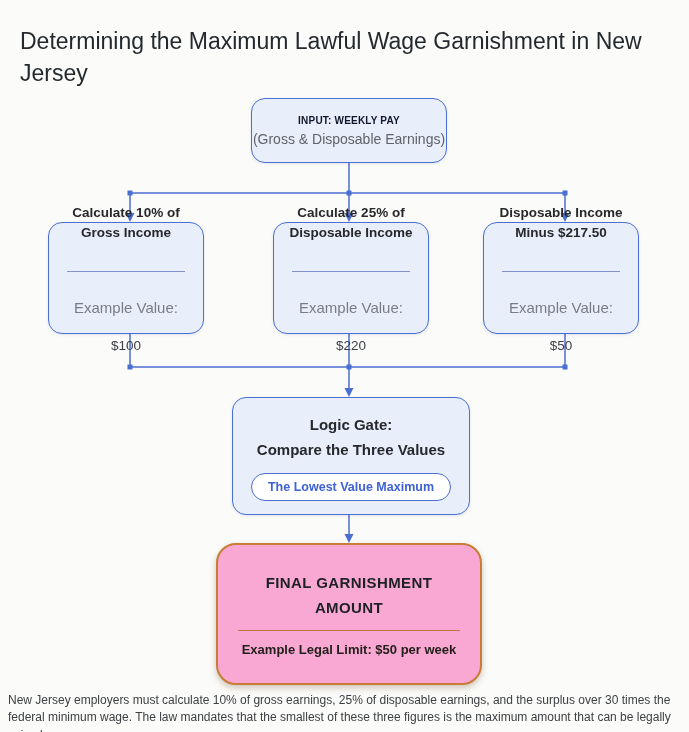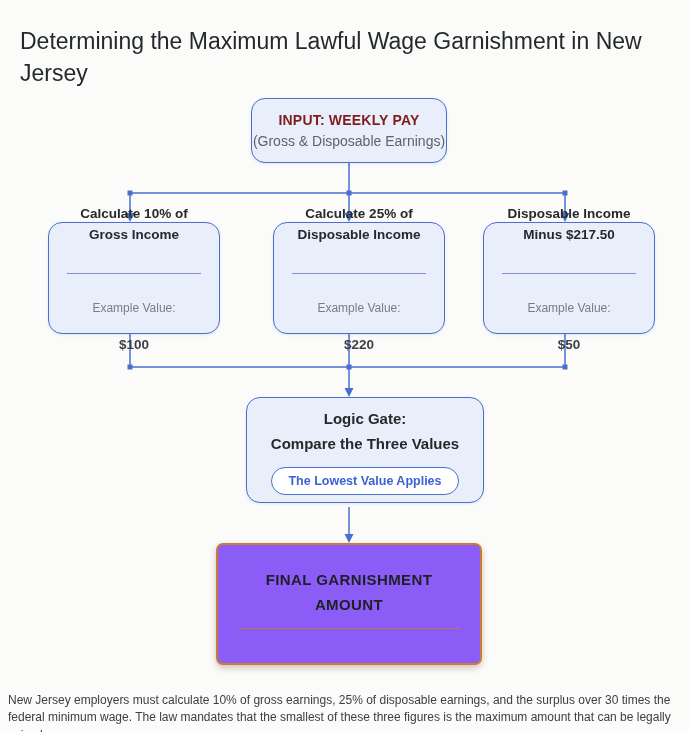--- a/index.html
+++ b/index.html
@@ -26,51 +26,51 @@
     border-radius: 14px;
     display: flex; flex-direction: column;
     align-items: center; justify-content: center;
     text-align: center;
     box-shadow: 0 1px 3px rgba(60, 80, 160, 0.12);
   }
   .pre { white-space: pre-line; }
 
   
   .input-node { left: 251px; top: 98px; width: 196px; height: 65px; gap: 5px; }
-  .input-node .node-title { font-size: 14px; font-weight: 700; letter-spacing: 0.2px; color: #7f1d1d; }
+  .input-node .node-title { font-size: 10px; font-weight: 700; letter-spacing: 0.2px; color: #0f172a; }
   .input-node .node-sub { font-size: 14px; color: #5f6368; }
 
   
-  .branch-node { top: 222px; width: 172px; height: 112px; padding: 10px 9px; gap: 19px; }
+  .branch-node { top: 222px; width: 156px; height: 112px; padding: 10px 9px; gap: 19px; }
   .branch-1 { left: 48px; }
   .branch-2 { left: 273px; }
   .branch-3 { left: 483px; }
   .branch-node .node-title { font-size: 13.5px; font-weight: 700; line-height: 1.5; color: #26282c; }
   .divider-blue { width: calc(100% - 18px); border-top: 1px solid #8292cc; margin: 9px 0 8px; }
-  .example-label { font-size: 12px; color: #787d85; margin-bottom: 3px; }
-  .example-value { font-size: 13.5px; font-weight: 700; color: #3b3f46; }
+  .example-label { font-size: 15px; color: #787d85; margin-bottom: 3px; }
+  .example-value { font-size: 13.5px; font-weight: 400; color: #3b3f46; }
 
   
-  .logic-node { left: 246px; top: 397px; width: 238px; height: 106px; padding: 12px; }
+  .logic-node { left: 232px; top: 397px; width: 238px; height: 118px; padding: 12px; }
   .logic-node .node-title { font-size: 15px; font-weight: 700; line-height: 1.7; color: #26282c; }
   .badge-pill {
     margin-top: 10px;
     background: #ffffff;
     border: 1.5px solid #4a6fd0;
     border-radius: 999px;
     padding: 6px 16px;
     font-size: 12.5px; font-weight: 600; color: #3e62d4;
   }
 
   
   .final-node {
-    left: 216px; top: 543px; width: 266px; height: 122px;
-    background: #8b5cf6;
+    left: 216px; top: 543px; width: 266px; height: 142px;
+    background: #f9a8d4;
     border: 2px solid #c87c35;
-    border-radius: 7px;
+    border-radius: 20px;
     box-shadow: 0 3px 6px rgba(90, 60, 20, 0.28);
     padding: 10px 14px;
   }
   .final-node .node-title { font-size: 15px; font-weight: 700; letter-spacing: 0.4px; line-height: 1.65; color: #1d2026; }
   .divider-orange { width: calc(100% - 12px); border-top: 1px solid #bd7a3c; margin: 10px 0 11px; }
   .final-value { font-size: 13px; font-weight: 600; color: #23201b; }
 
   .footnote {
     position: absolute; left: 8px; top: 692px; width: 674px;
     font-size: 12px; line-height: 1.45; color: #3d4043;
@@ -147,24 +147,25 @@
     <div class="node-title pre">Disposable Income
 Minus $217.50</div>
     <div class="divider-blue"></div>
     <div class="example-label">Example Value:</div>
     <div class="example-value">$50</div>
   </div>
 
   <div class="node logic-node">
     <div class="node-title pre">Logic Gate:
 Compare the Three Values</div>
-    <div class="badge-pill">The Lowest Value Applies</div>
+    <div class="badge-pill">The Lowest Value Maximum</div>
   </div>
 
   <div class="node final-node">
     <div class="node-title pre">FINAL GARNISHMENT
 AMOUNT</div>
     <div class="divider-orange"></div>
+    <div class="final-value">Example Legal Limit: $50 per week</div>
   </div>
 
   <p class="footnote">New Jersey employers must calculate 10% of gross earnings, 25% of disposable earnings, and the surplus over 30 times the federal minimum wage. The law mandates that the smallest of these three figures is the maximum amount that can be legally seized.</p>
 
 </div>
 
 </body></html>

